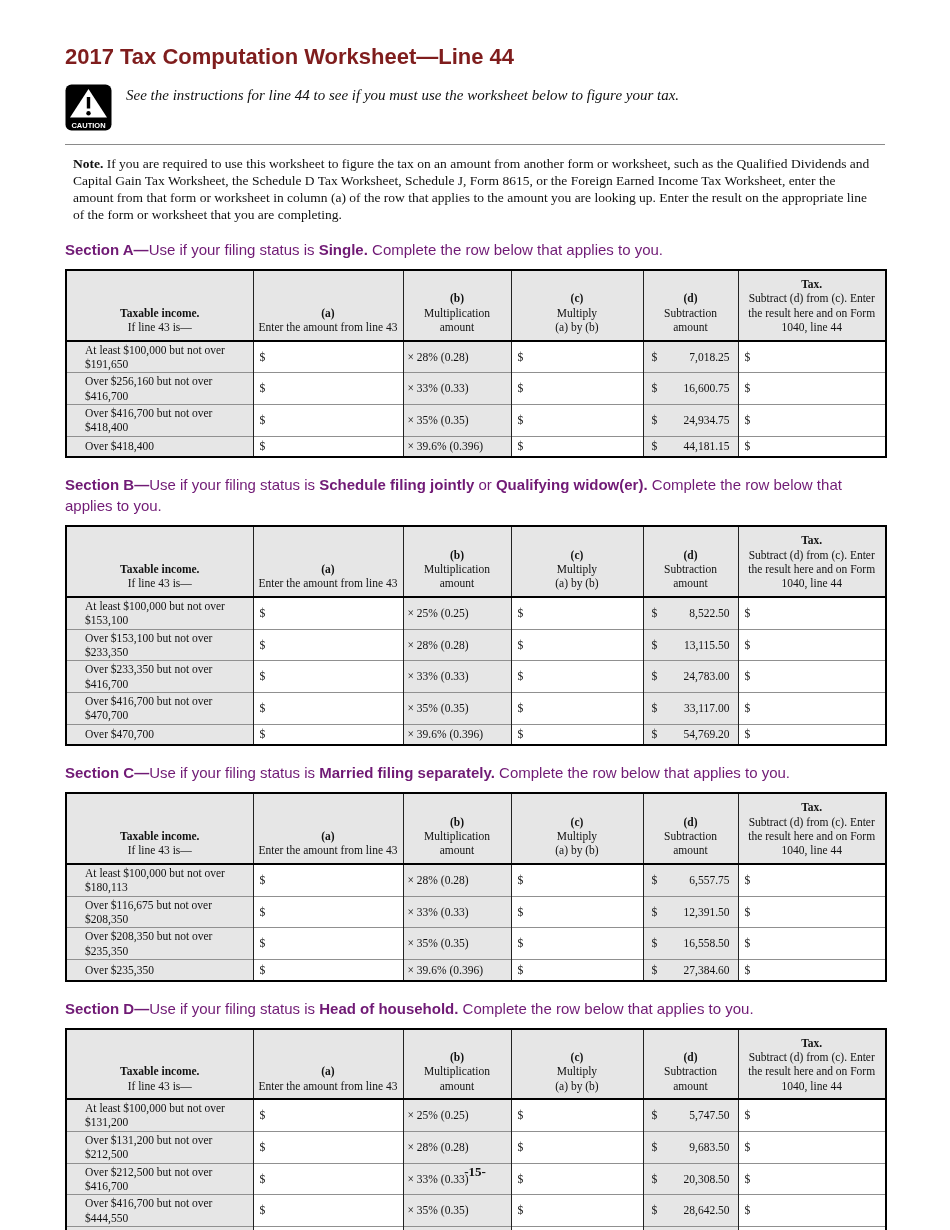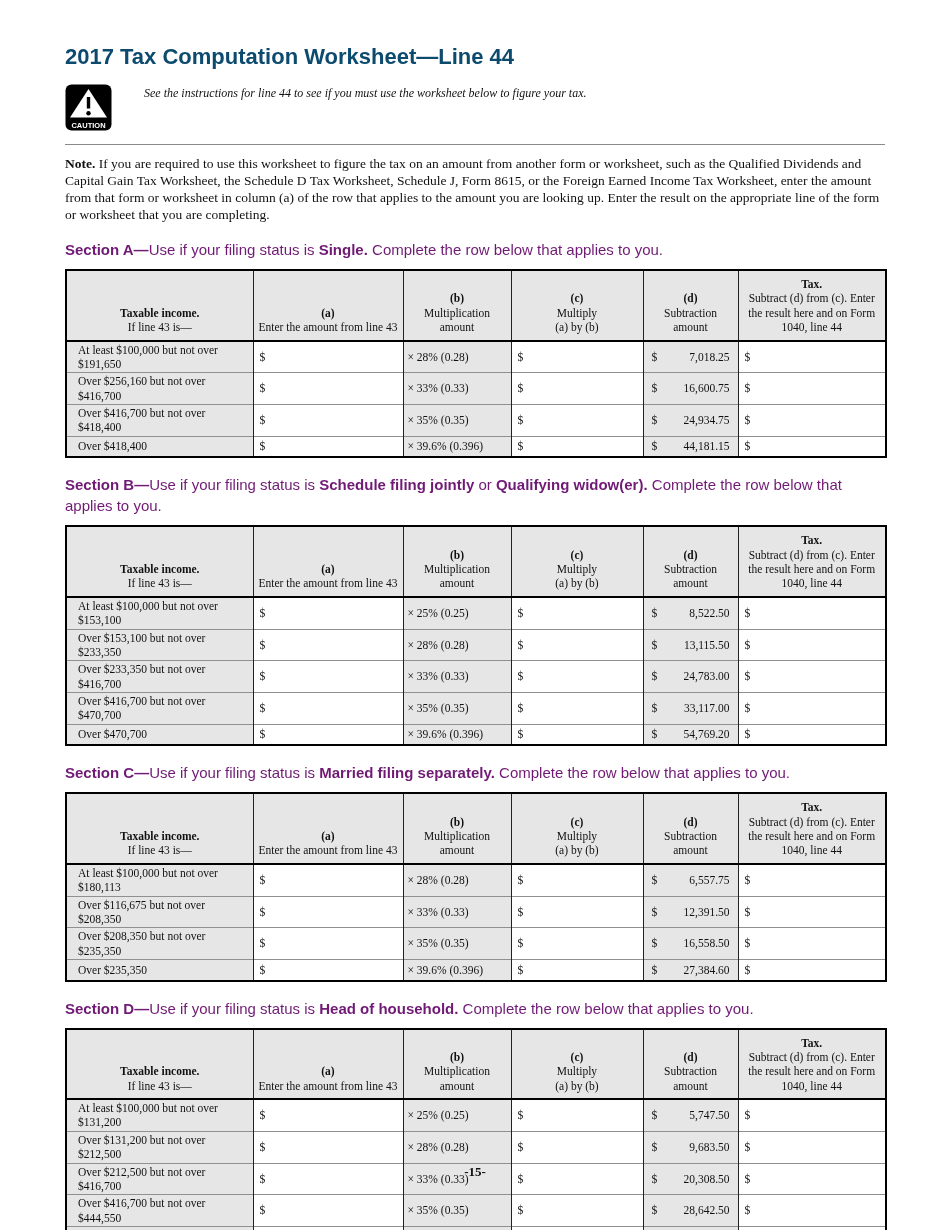--- a/index.html
+++ b/index.html
@@ -12,36 +12,36 @@
     color: #111;
     font-family: "Liberation Serif", serif;
   }
   .content { padding: 44px 65px 0 65px; width: 950px; }
 
   h1.title {
     font-family: "Liberation Sans", sans-serif;
     font-weight: bold;
     font-size: 22px;
     margin: 0 0 14px 0;
-    color: #0c4a6e;
+    color: #7f1d1d;
   }
 
   .caution-row { display: flex; align-items: flex-start; height: 48px; margin-bottom: 12px; }
   .caution-icon { width: 47px; height: 30px; flex: 0 0 47px; }
   .caution-text {
-    margin: 2px 0 0 32px;
+    margin: 2px 0 0 14px;
     font-style: italic;
-    font-size: 12px;
+    font-size: 15px;
     line-height: 1.3;
   }
 
   .rule { border: none; border-top: 1px solid #8a8a8a; margin: 0 0 10px 0; }
 
   .note {
-    margin: 0;
+    margin: 8px;
     font-size: 13.5px;
     line-height: 17px;
     text-align: left;
   }
   .note b { font-weight: bold; }
 
   section.ws-section { margin: 0; }
   h2.sec-heading {
     font-family: "Liberation Sans", sans-serif;
     font-weight: normal;
@@ -78,21 +78,21 @@
 
   tbody td {
     height: 21px;
     padding: 1px 4px;
     border-top: 1.5px solid #909090;
     vertical-align: middle;
   }
   tbody tr:first-child td { border-top: none; }
 
   .shade { background: #e6e6e6; }
-  .c-income { text-align: left; padding-left: 11px; }
+  .c-income { text-align: left; padding-left: 18px; }
   .c-mult { text-align: left; }
   .c-entry { background: #fff; text-align: left; padding-left: 6px; }
   .c-sub { text-align: center; }
   .subwrap { display: inline-flex; justify-content: space-between; width: 78px; }
 
   .footer {
     position: absolute;
     top: 1164px;
     left: 65px;
     width: 820px;

